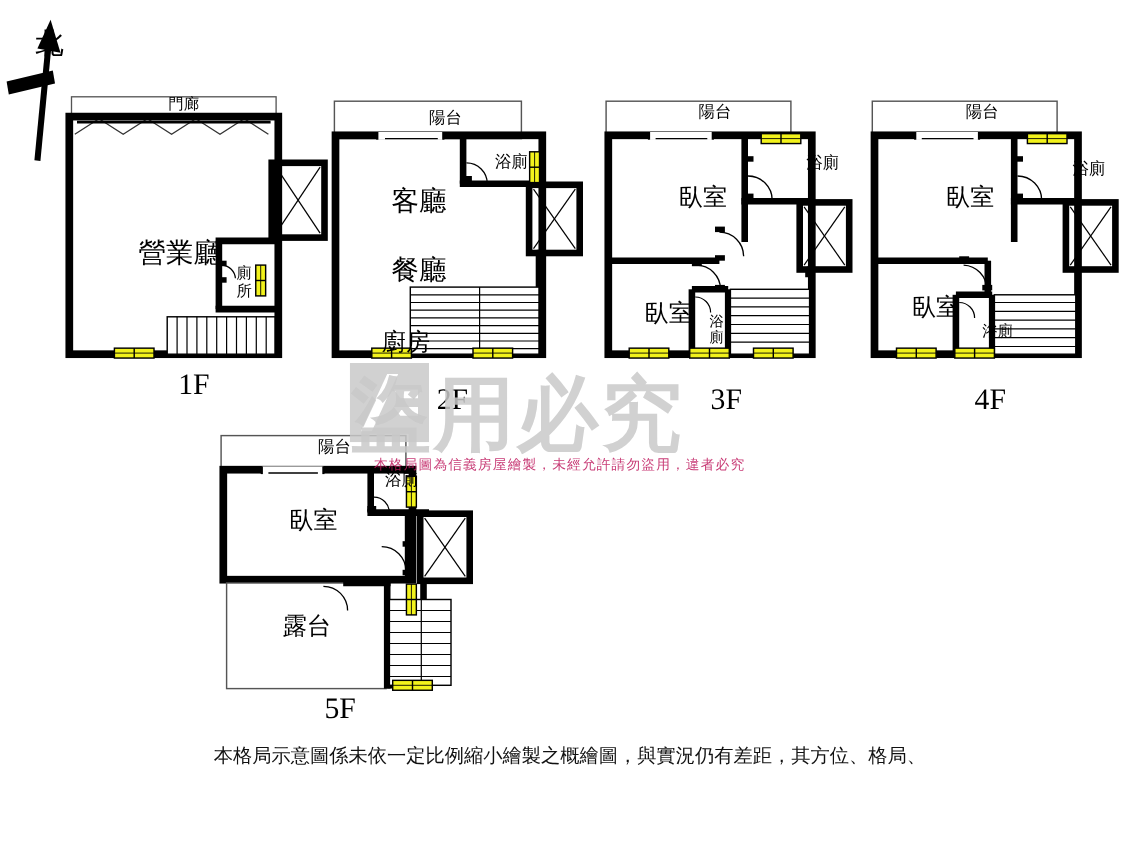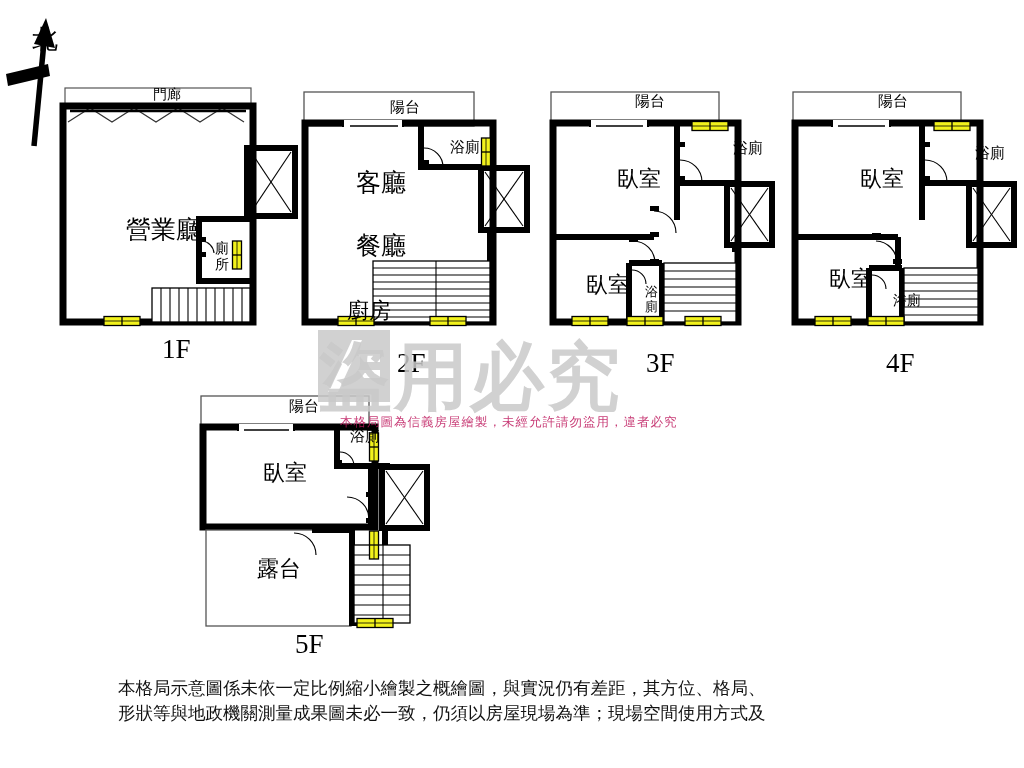--- a/index.html
+++ b/index.html
@@ -16,21 +16,21 @@
     font-family:"DejaVu Sans","Liberation Sans",sans-serif;
     white-space:nowrap;
   }
   #wm-logo{left:318px;top:328px;font-size:74px;font-weight:700;letter-spacing:2px;}
   #wm-mark{left:318px;top:330px;width:72px;height:72px;}
   #wm-note{left:340px;top:414px;font-size:12.5px;color:#be185d;letter-spacing:1px;}
   .disclaimer{
     position:absolute;left:118px;top:676px;width:800px;
     font-size:17.5px;line-height:25px;color:#111;
     font-family:"DejaVu Sans","Liberation Sans",sans-serif;
-    text-align:left;
+    text-align:center;
   }
   .disclaimer div{white-space:nowrap;}
 </style>
 </head>
 <body>
 
 <div id="stage">
 
   <svg id="plan" viewBox="0 0 1024 768">
     <defs>
@@ -312,16 +312,15 @@
     <rect x="0" y="0" width="72" height="72" fill="#c9c9c9"></rect>
     <path d="M 10 62 L 34 10 L 44 10 L 20 62 Z" fill="#ffffff"></path>
     <path d="M 40 24 L 62 24 L 62 32 L 46 32 Z" fill="#ffffff"></path>
     <path d="M 40 40 L 62 40 L 62 48 L 46 48 Z" fill="#ffffff"></path>
   </svg>
   <div class="wm" id="wm-logo">盜用必究</div>
   <div class="wm" id="wm-note">本格局圖為信義房屋繪製，未經允許請勿盜用，違者必究</div>
 
   <div class="disclaimer">
     <div>本格局示意圖係未依一定比例縮小繪製之概繪圖，與實況仍有差距，其方位、格局、</div>
-    <div>形狀等與地政機關測量成果圖未必一致，仍須以房屋現場為準；現場空間使用方式及</div>
   </div>
 
 </div>
 
 </body></html>

